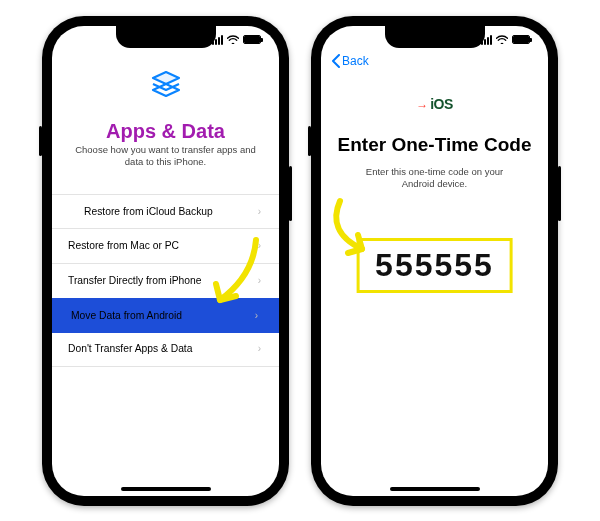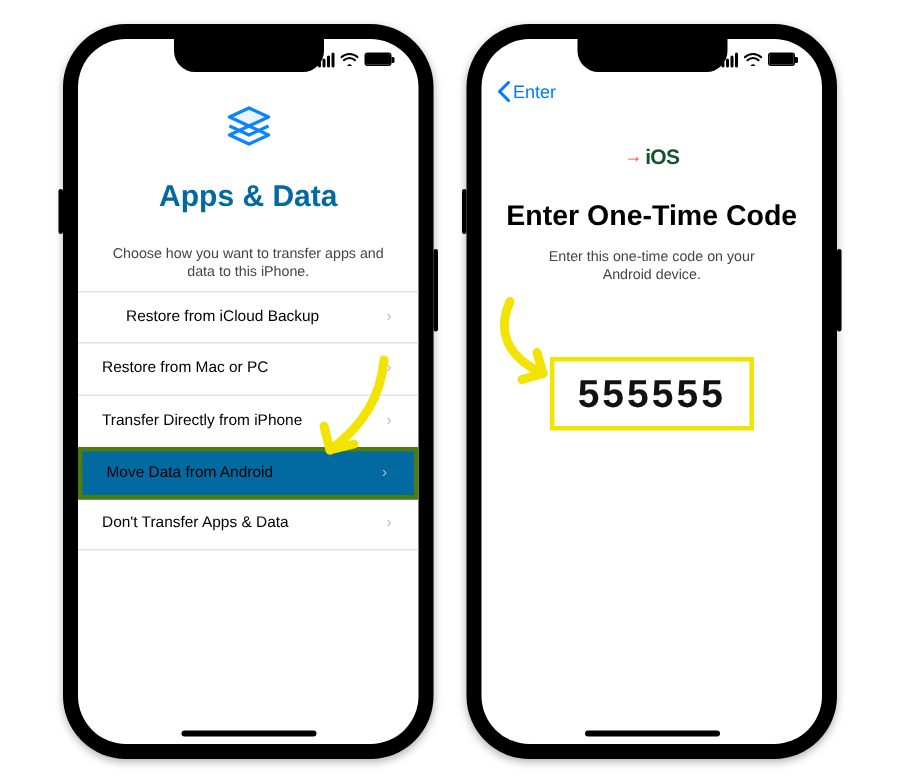--- a/index.html
+++ b/index.html
@@ -70,34 +70,34 @@
   .home-indicator {
     position:absolute; bottom:5px; left:50%; transform:translateX(-50%);
     width:90px; height:4px; background:#000; border-radius:3px;
   }
 
   
   .screen1-hero {
     position:absolute; top:40px; left:0; right:0; text-align:center;
   }
   .data-icon { margin:0 auto 12px; width:42px; height:42px; position:relative; }
-  .title1 { font-size:20px; font-weight:700; color:#0369a1; margin-bottom:21px; }
+  .title1 { font-size:20px; font-weight:700; color:#a21caf; margin-bottom:1px; }
   .sub1 { font-size:9.5px; color:#444; line-height:1.35; padding:0 20px; }
 
   .options {
     position:absolute; top:168px; left:0; right:0;
   }
   .opt {
     height:35px; display:flex; align-items:center; justify-content:space-between;
     padding:0 18px 0 16px; font-size:10.3px; color:#000;
     border-bottom:1px solid #e3e3e3;
   }
   .opt:first-child { border-top:1px solid #e3e3e3;padding-left:32px; }
   .opt.sel {
-    background:#0369a1; border:3px solid #4d7c0f;
+    background:#1d4ed8; border:3px solid #1d4ed8;
     margin:-1px 0;
   }
   .chev { color:#bbb; font-size:10px; }
 
   
   .nav2 {
     position:absolute; top:28px; left:10px; display:flex; align-items:center;
     gap:2px; color:#007aff; font-size:12px;
   }
   .hero2 {
@@ -105,21 +105,21 @@
   }
   .ios-logo { margin:0 auto 20px; width:42px; height:20px; display:flex; align-items:center; justify-content:center; gap:2px; }
   .ios-arrow { color:#ff3b30; font-size:12px; }
   .ios-text { color:#14532d; font-weight:700; font-size:14px; letter-spacing:-0.5px; }
   .title2 { font-size:19px; font-weight:700; color:#000; margin-bottom:10px; }
   .sub2 { font-size:9.5px; color:#444; line-height:1.35; padding:0 38px; }
 
   .code-box {
     position:absolute; top:212px; left:50%; transform:translateX(-50%);
     border:3px solid #f2e300; padding:6px 16px;
-    font-size:26px; font-weight:700; color:#111; letter-spacing:2px;
+    font-size:32px; font-weight:700; color:#111; letter-spacing:2px;
     background:#fff;
   }
 
   
   .arrow1 { position:absolute; top:234px; left:206px; z-index:20;
             width:60px; height:80px; pointer-events:none; }
   .arrow2 { position:absolute; top:195px; left:322px; z-index:20;
             width:56px; height:70px; pointer-events:none; }
 </style>
 </head>
@@ -209,21 +209,21 @@
         <div class="battery">
             <div></div>
           </div>
       </div>
     </div>
 
     <div class="nav2">
       <svg width="9" height="14" viewBox="0 0 9 14">
         <path d="M8 1 L2 7 L8 13" fill="none" stroke="#007aff" stroke-width="2" stroke-linecap="round" stroke-linejoin="round"></path>
       </svg>
-      <span>Enter</span>
+      <span>Back</span>
     </div>
 
     <div class="hero2">
       <div class="ios-logo">
         <span class="ios-arrow">→</span>
         <span class="ios-text">iOS</span>
       </div>
       <div class="title2">Enter One-Time Code</div>
       <div class="sub2">Enter this one-time code on your Android device.</div>
     </div>

